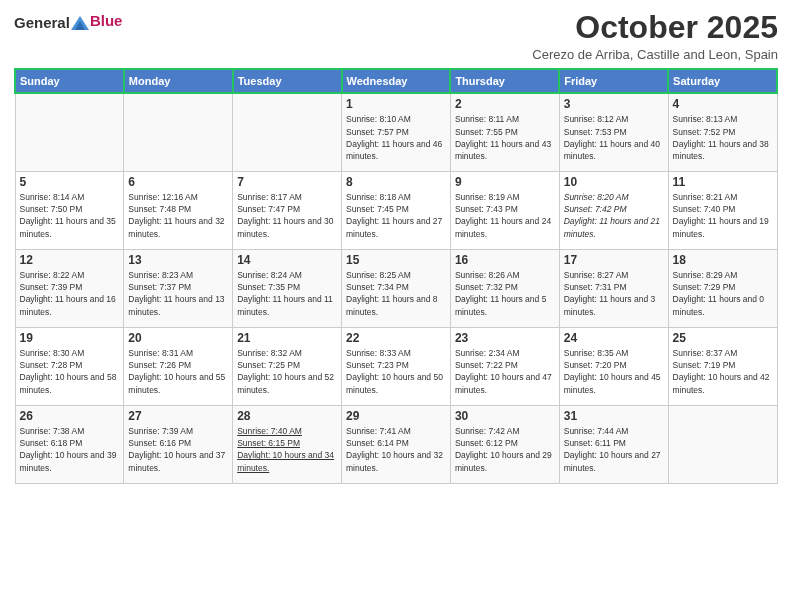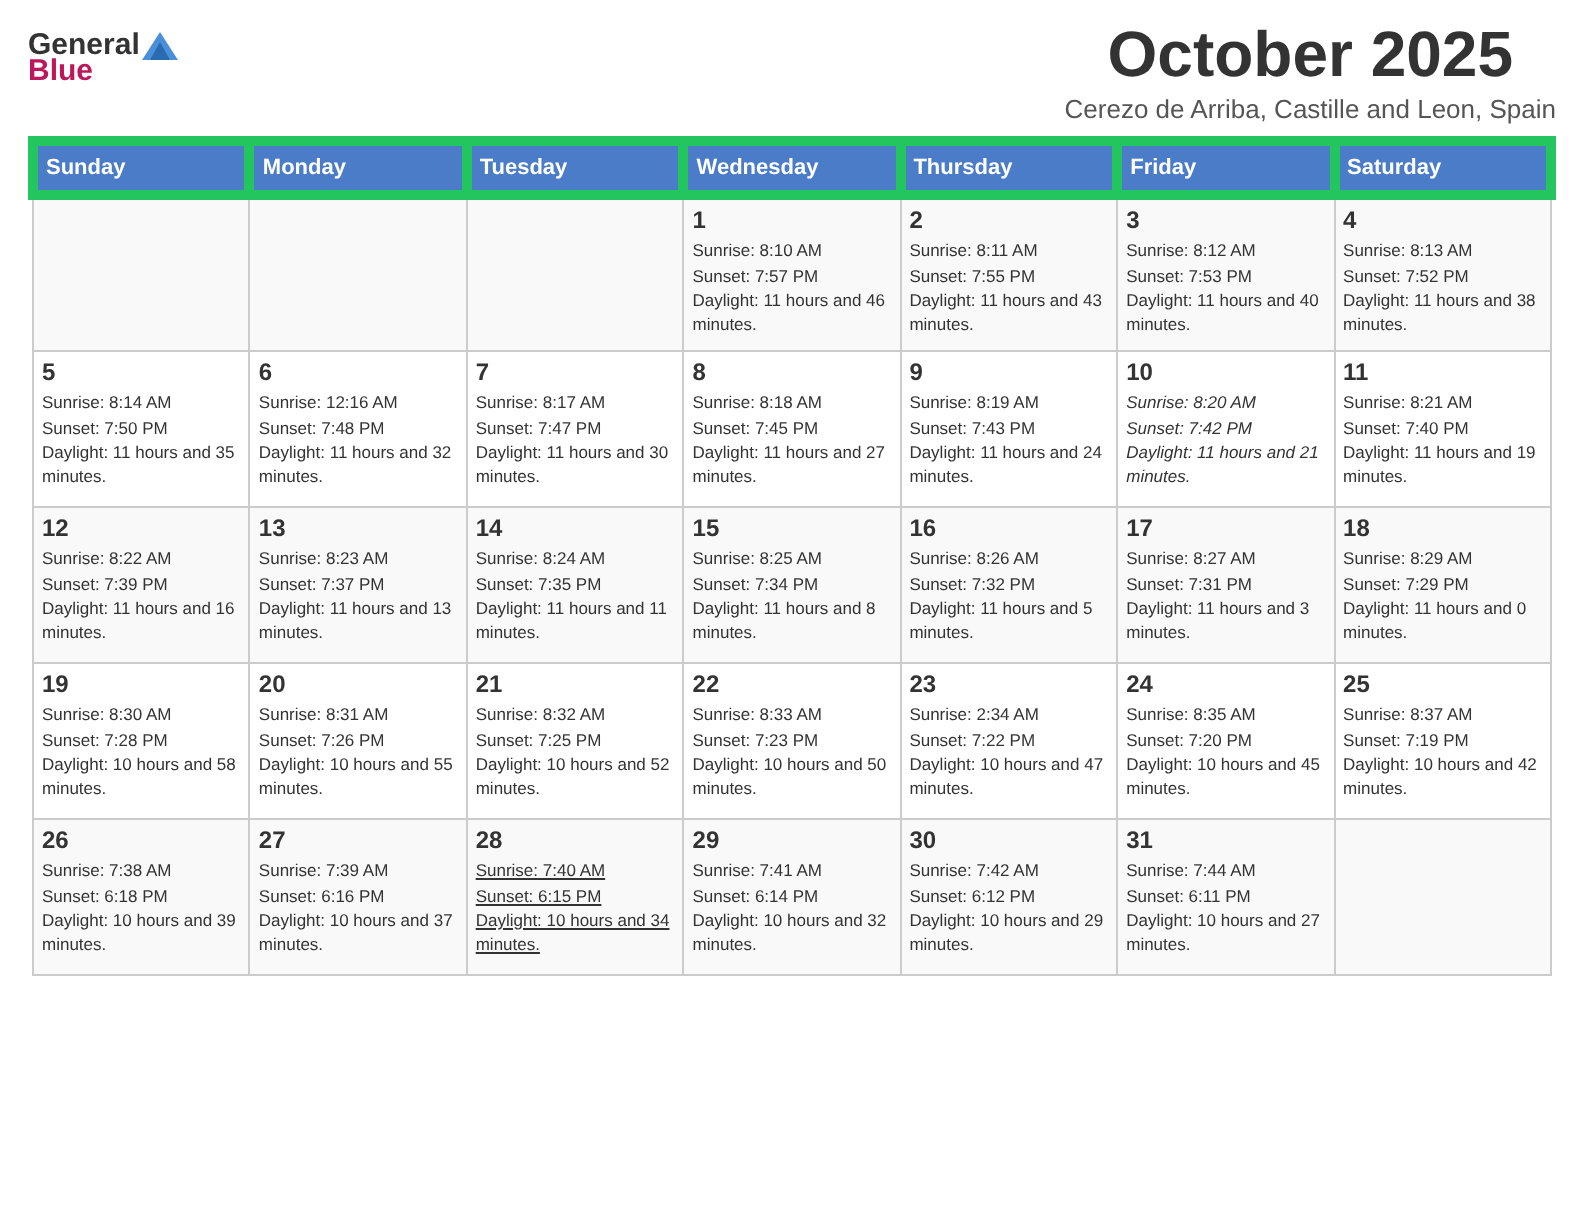--- a/index.html
+++ b/index.html
@@ -21,21 +21,21 @@
       align-items: flex-start;
       justify-content: space-between;
       margin-bottom: 6px;
     }
     .logo {
       display: flex;
       align-items: center;
       margin-top: 4px;
     }
     .title-block {
-      text-align: center;
+      text-align: right;
     }
     .month-title {
       font-size: 32px;
       font-weight: bold;
       color: #333;
       line-height: 1.1;
     }
     .subtitle {
       font-size: 13px;
       color: #555;
@@ -46,21 +46,21 @@
       border-collapse: collapse;
       table-layout: fixed;
     }
     thead tr th {
       background-color: #4a7cc7;
       color: #fff;
       font-size: 11px;
       font-weight: bold;
       padding: 5px 4px;
       text-align: left;
-      border: 5px solid #22c55e;
+      border: 2px solid #22c55e;
     }
     tbody tr td {
       border: 1px solid #ccc;
       vertical-align: top;
       padding: 3px 4px;
       font-size: 8.5px;
       color: #333;
       height: 78px;
       background: #fff;
     }
@@ -77,21 +77,21 @@
     .cell-content {
       line-height: 1.4;
     }
   </style>
 </head>
 <body>
 
 <div class="container">
   <div class="header">
     <div class="logo">
-      <div style="display:flex;flex-direction:column;align-items:flex-start;">
+      <div style="display:flex;flex-direction:row;align-items:center;">
         <div style="display:flex;align-items:center;">
           <span style="font-size:15px;font-weight:bold;color:#333;">General</span>
           <svg width="18" height="14" viewBox="0 0 18 14" style="margin:0 1px;">
             <polygon points="0,14 9,0 18,14" fill="#4a90d9"></polygon>
             <polygon points="4,14 9,5 14,14" fill="#2a6ab0"></polygon>
           </svg>
         </div>
         <span style="font-size:15px;font-weight:bold;color:#be185d;margin-top:-4px;">Blue</span>
       </div>
     </div>

